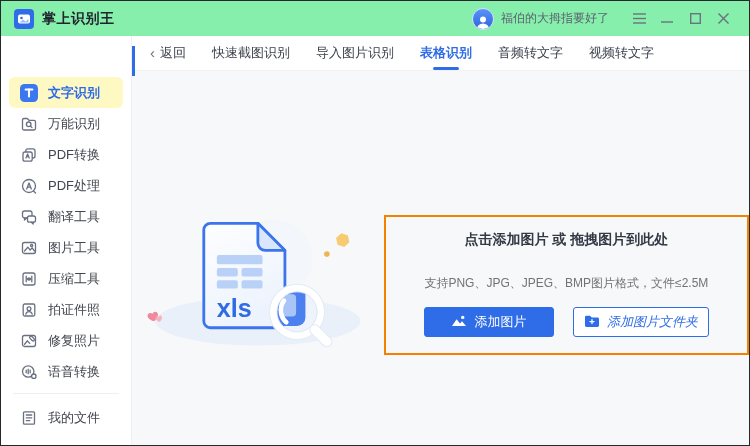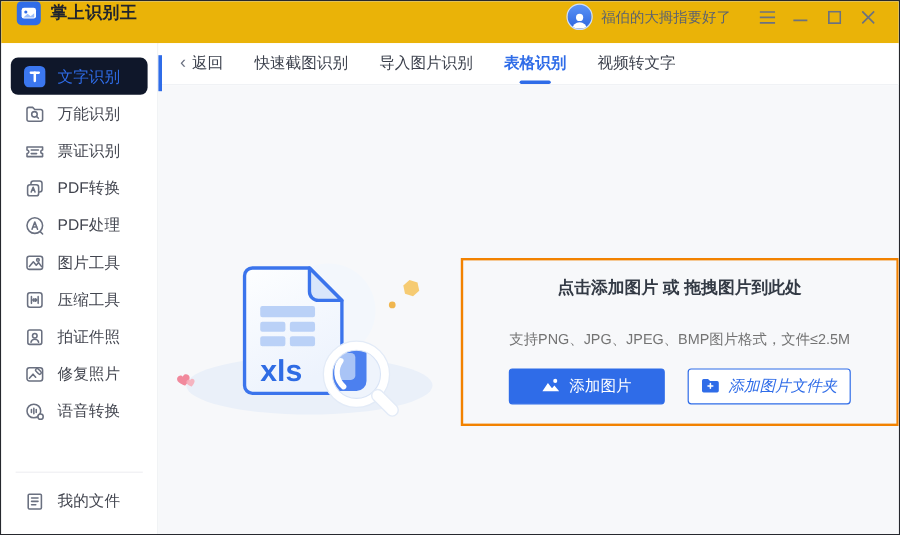--- a/index.html
+++ b/index.html
@@ -3,22 +3,22 @@
 <meta charset="utf-8">
 <style>
   * { margin:0; padding:0; box-sizing:border-box; }
   html,body { background:#e9eaec; }
   body { font-family:"Liberation Sans","DejaVu Sans",sans-serif; }
 
   .window { width:750px; height:446px; background:#fff; border:1px solid #26282e;
             display:flex; flex-direction:column; overflow:hidden; }
 
   
-  .titlebar { height:35px; flex:none; display:flex; align-items:flex-start;
-              justify-content:space-between; padding:0 12px 0 13px; background:#eab308; }
+  .titlebar { height:35px; flex:none; display:flex; align-items:center;
+              justify-content:space-between; padding:0 12px 0 13px; background:#86efac; }
   .tb-left { display:flex; align-items:center; gap:8px; }
   .app-logo { width:20px; height:20px; border-radius:4px; background:#2F6CE8;
               display:flex; align-items:center; justify-content:center; }
   .app-title { font-size:14px; font-weight:bold; color:#20242e; letter-spacing:.5px; }
   .tb-right { display:flex; align-items:center; }
   .account-chip { display:flex; align-items:center; gap:7px; cursor:pointer; }
   .avatar { width:22px; height:22px; border-radius:50%; background:linear-gradient(180deg,#5A93F7,#2E66DE);
             border:1.5px solid #cfe0fb; display:flex; align-items:flex-end; justify-content:center; overflow:hidden; }
   .username { font-size:12px; color:#5c6370; }
   .win-controls { display:flex; align-items:center; margin-left:16px; }
@@ -27,21 +27,21 @@
 
   
   .app-body { flex:1; display:flex; min-height:0; }
 
   
   .sidebar { width:130px; flex:none; background:#fff; display:flex; flex-direction:column; }
   .nav { flex:1; padding-top:12px; overflow:hidden; }
   .nav-item { height:31px; margin:0 8px; padding:0 0 0 11px; border-radius:6px;
               display:flex; align-items:center; gap:10px; font-size:13px; color:#42454f; cursor:pointer; }
   .nav-item .nico { width:18px; height:18px; flex:none; display:flex; align-items:center; justify-content:center; }
-  .nav-item.active { background:#0f172a; color:#2F6CE8; font-weight:normal; }
+  .nav-item.active { background:#fef9c3; color:#2F6CE8; font-weight:bold;margin-top:29px; }
   .sb-footer { flex:none; padding-bottom:12px; }
   .sb-divider { border-top:1px solid #efeff3; margin:6px 12px 8px; }
 
   
   .content { flex:1; min-width:0; display:flex; flex-direction:column; border-left:1px solid #eef0f3; position:relative; }
   .active-indicator { position:absolute; left:0; top:10px; width:3px; height:30px; background:#2F6CE8; z-index:6; }
 
   .tabbar { height:35px; flex:none; background:#fff; border-bottom:1px solid #f0f2f5;
             display:flex; align-items:stretch; gap:26px; padding-left:18px; }
   .back-btn { display:flex; align-items:center; gap:5px; font-size:13px; color:#3c414d; cursor:pointer; }
@@ -145,46 +145,47 @@
                 <path d="M2.5 6 v-1 a1.5 1.5 0 0 1 1.5-1.5 h3.2 l1.8 1.8 h5 a1.5 1.5 0 0 1 1.5 1.5 v6.7 a1.5 1.5 0 0 1-1.5 1.5 H4 a1.5 1.5 0 0 1-1.5-1.5 Z"></path>
                 <circle cx="8.7" cy="9.3" r="2.3"></circle>
                 <line x1="10.4" y1="11" x2="12" y2="12.6"></line>
               </svg>
           </span>
           <span>万能识别</span>
         </div>
         <div class="nav-item">
           <span class="nico">
             <svg width="18" height="18" viewBox="0 0 18 18" class="ico">
-                <path d="M2.5 5.5 h13 v2.5 a1.5 1.5 0 0 0 0 3 v2.5 h-13 v-2.5 a1.5 1.5 0 0 0 0-3 Z"></path>
-                <line x1="6" y1="8" x2="12" y2="8"></line>
-                <line x1="6" y1="11" x2="10.5" y2="11"></line>
-              </svg>
-          </span>
-          <span>票证识别</span>
-        </div>
-        <div class="nav-item">
-          <span class="nico">
-            <svg width="18" height="18" viewBox="0 0 18 18" class="ico">
                 <rect x="5.8" y="2.8" width="9.2" height="9.2" rx="2"></rect>
                 <rect x="3" y="6" width="9.2" height="9.2" rx="2" fill="#fff"></rect>
                 <path d="M6 12 l1.6-4 1.6 4 M6.6 10.6 h2.1"></path>
               </svg>
           </span>
           <span>PDF转换</span>
         </div>
         <div class="nav-item">
           <span class="nico">
             <svg width="18" height="18" viewBox="0 0 18 18" class="ico">
                 <circle cx="9" cy="9" r="6.5"></circle>
                 <path d="M6.7 12 l2.3-6 2.3 6 M7.6 10.2 h3.2"></path>
                 <line x1="13.5" y1="14" x2="15.5" y2="16"></line>
               </svg>
           </span>
           <span>PDF处理</span>
+        </div>
+        <div class="nav-item">
+          <span class="nico">
+            <svg width="18" height="18" viewBox="0 0 18 18" class="ico">
+                <rect x="2.5" y="3" width="9.5" height="7" rx="2"></rect>
+                <path d="M4.5 10 v2 l2-2"></path>
+                <rect x="7.5" y="8" width="8" height="6.2" rx="2" fill="#fff"></rect>
+                <path d="M13.2 14.2 v1.8 l-1.8-1.8"></path>
+              </svg>
+          </span>
+          <span>翻译工具</span>
         </div>
         <div class="nav-item">
           <span class="nico">
             <svg width="18" height="18" viewBox="0 0 18 18" class="ico">
                 <rect x="2.5" y="3.5" width="13" height="11" rx="2"></rect>
                 <path d="M4.5 12 l3.3-3.8 2.4 2.8 1.9-2.2 2.4 3.2"></path>
                 <circle cx="11.6" cy="6.6" r="1.1"></circle>
               </svg>
           </span>
           <span>图片工具</span>
@@ -257,20 +258,23 @@
           <span>返回</span>
         </div>
         <div class="tab">
             <span>快速截图识别</span>
           </div>
         <div class="tab">
             <span>导入图片识别</span>
           </div>
         <div class="tab active">
             <span>表格识别</span>
+          </div>
+        <div class="tab">
+            <span>音频转文字</span>
           </div>
         <div class="tab">
             <span>视频转文字</span>
           </div>
       </div>
 
       <div class="main">
 
         <svg width="270" height="140" viewBox="0 0 270 140">
           <defs>

